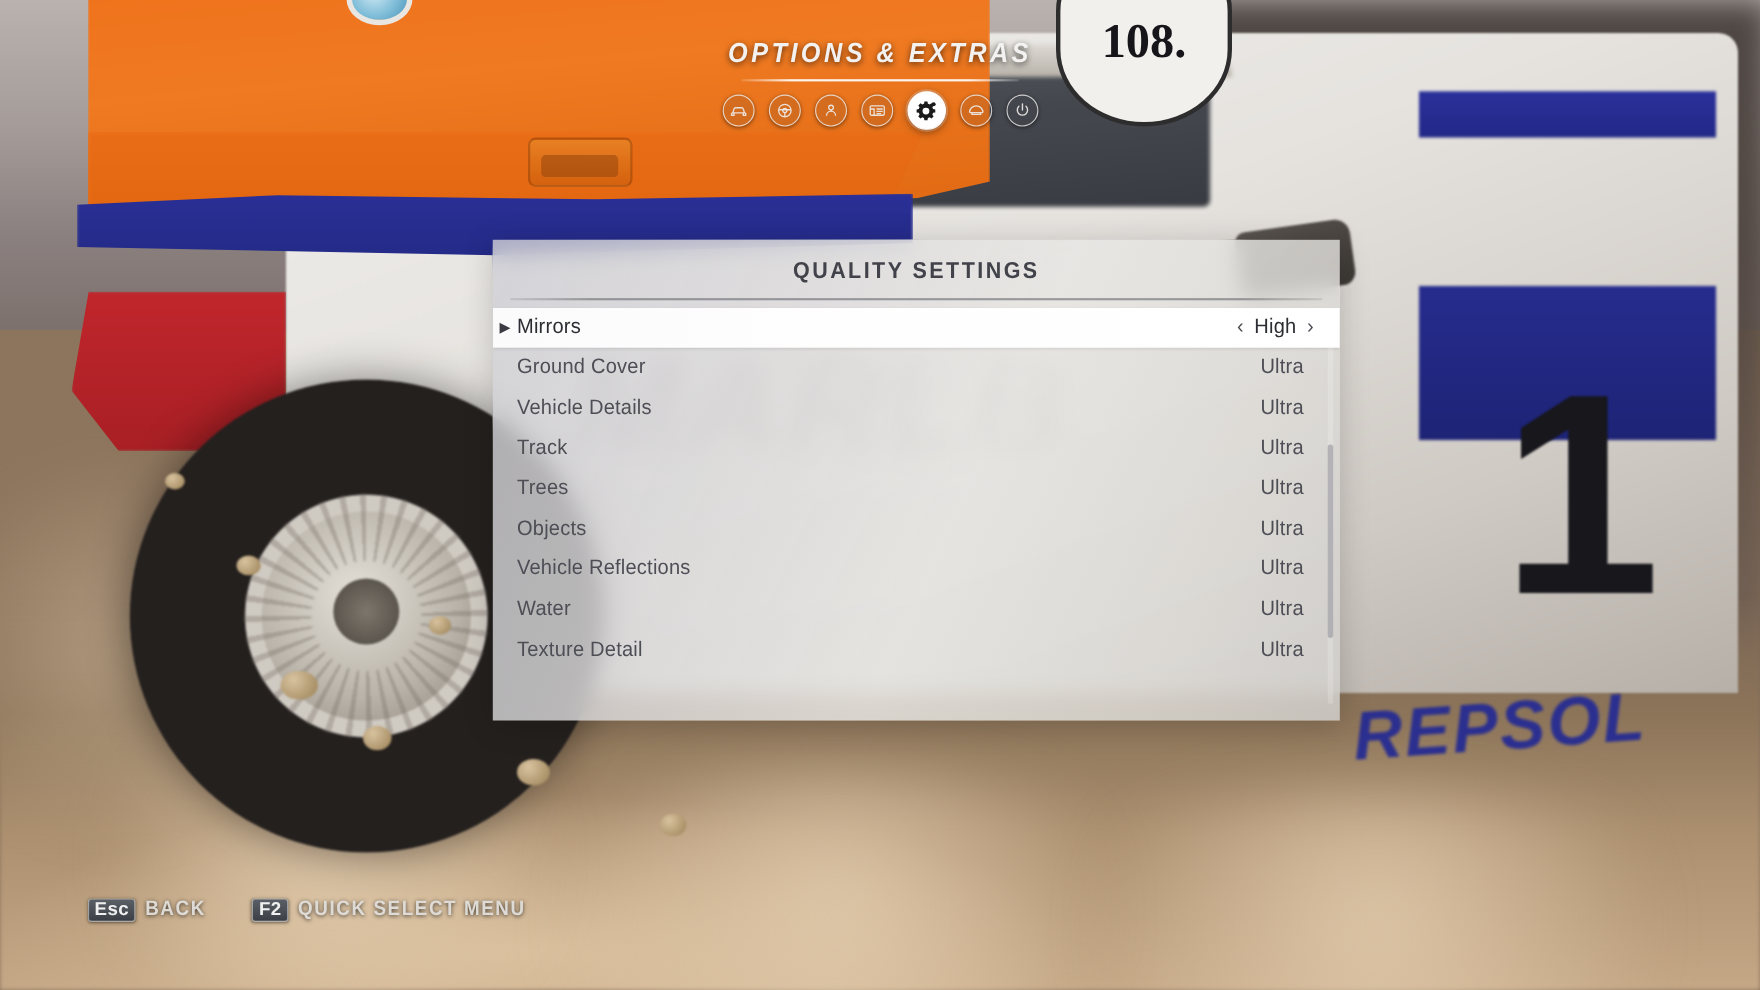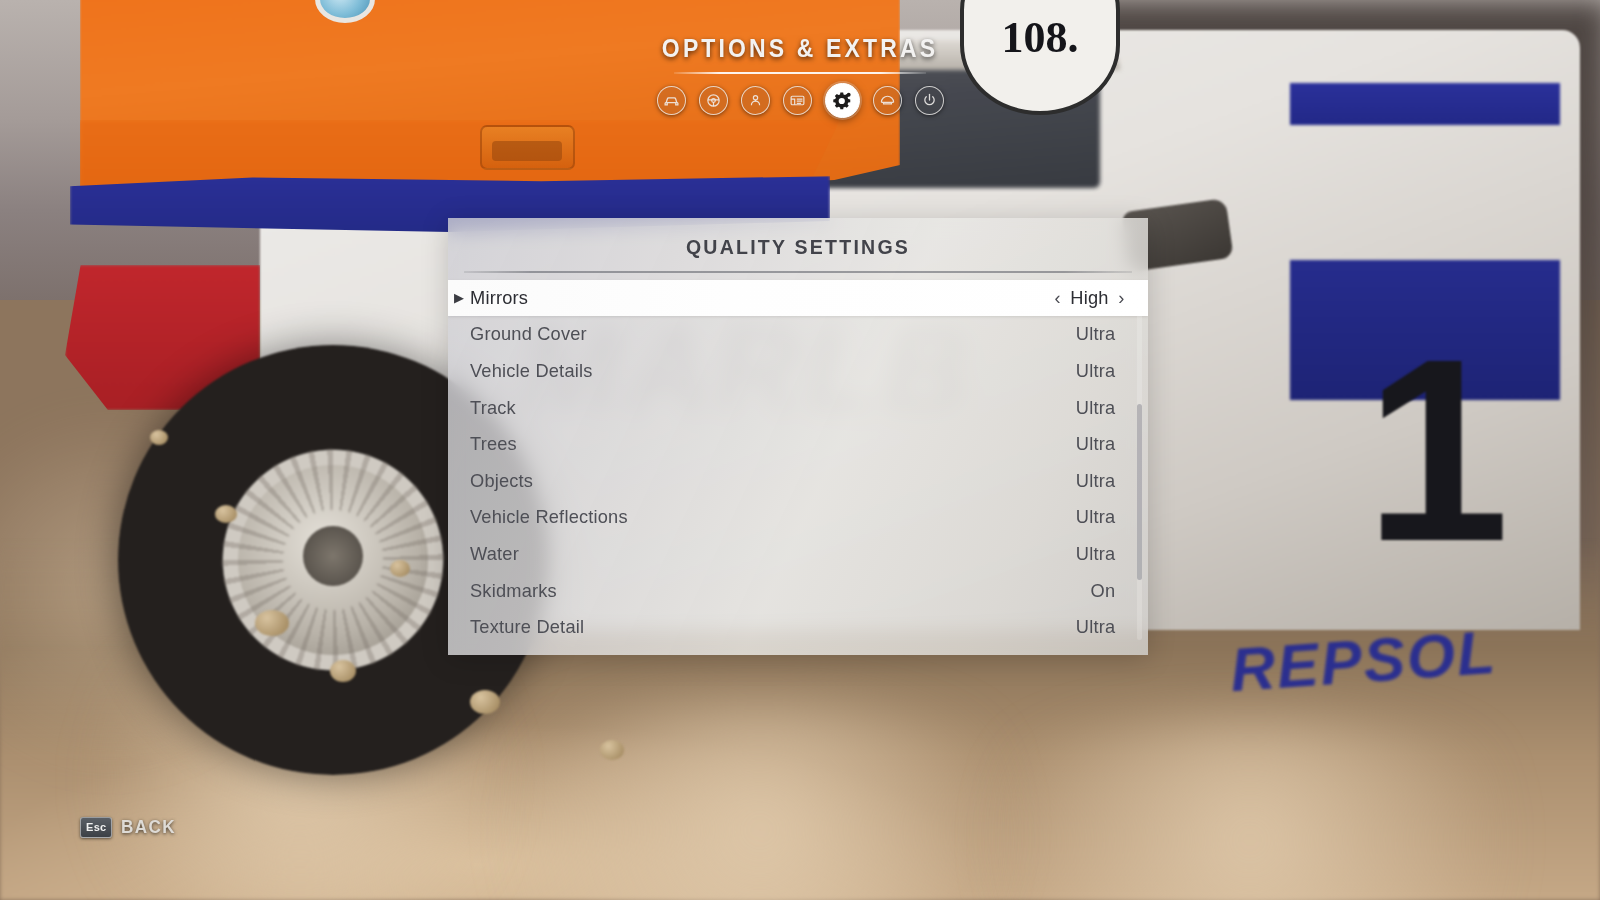--- a/index.html
+++ b/index.html
@@ -272,20 +272,21 @@
     filter: blur(.8px);
   }
 
   
   .top-nav {
     position: absolute;
     left: 0; top: 34px;
     width: 1600px;
     text-align: center;
     z-index: 30;
+    font-style: italic;
   }
   .top-title {
     font-family: "Liberation Sans Narrow", "Liberation Sans", sans-serif;
     font-size: 25px;
     font-weight: 600;
     letter-spacing: 3.4px;
     color: #f3f2f1;
     text-shadow: 0 2px 6px rgba(0,0,0,.65);
     transform: scaleX(.92);
   }
@@ -318,21 +319,21 @@
     border-color: #ffffff;
     color: #1c1b1b;
     box-shadow: 0 0 0 2px rgba(255,255,255,.22), 0 2px 8px rgba(0,0,0,.5);
   }
   .nav-icon.active svg { width: 22px; height: 22px; }
 
   
   .panel {
     position: absolute;
     left: 448px; top: 218px;
-    width: 700px; height: 437px;
+    width: 770px; height: 437px;
     z-index: 25;
     background: linear-gradient(115deg,
         rgba(206,206,212,.80) 0%,
         rgba(219,218,219,.82) 28%,
         rgba(232,231,228,.84) 55%,
         rgba(222,220,216,.84) 80%,
         rgba(210,208,205,.84) 100%);
     backdrop-filter: blur(9px);
     -webkit-backdrop-filter: blur(9px);
     overflow: hidden;
@@ -421,21 +422,21 @@
     align-items: center;
     justify-content: center;
     min-width: 24px;
     height: 21px;
     padding: 0 5px;
     border-radius: 3px;
     background: linear-gradient(180deg, #5a5f66, #3c4046);
     border: 1px solid rgba(230,230,230,.55);
     color: #f0f0f0;
     font-family: "Liberation Sans", sans-serif;
-    font-size: 11px;
+    font-size: 17px;
     font-weight: bold;
     letter-spacing: .3px;
     box-shadow: 0 1px 3px rgba(0,0,0,.5);
   }
   .bar-text {
     font-family: "Liberation Sans Narrow", "Liberation Sans", sans-serif;
     font-size: 19px;
     font-weight: 600;
     letter-spacing: 1.6px;
     color: #dedbd6;
@@ -635,29 +636,20 @@
       <div class="row">
         <span class="marker"></span>
         <span class="label">Water</span>
         <span class="value">
           <span class="chev"></span>
           <span>Ultra</span>
           <span class="chev"></span>
         </span>
       </div>
 
-      <div class="row">
-        <span class="marker"></span>
-        <span class="label">Skidmarks</span>
-        <span class="value">
-          <span class="chev"></span>
-          <span>On</span>
-          <span class="chev"></span>
-        </span>
-      </div>
 
       <div class="row">
         <span class="marker"></span>
         <span class="label">Texture Detail</span>
         <span class="value">
           <span class="chev"></span>
           <span>Ultra</span>
           <span class="chev"></span>
         </span>
       </div>
@@ -667,15 +659,19 @@
     <div class="scroll-track"></div>
     <div class="scroll-thumb"></div>
   </div>
 
   <div class="bottom-bar">
     <div class="bar-group">
       <span class="key-cap">Esc</span>
       <span class="bar-text">BACK</span>
     </div>
     <div class="bar-gap"></div>
+    <div class="bar-group">
+      <span class="key-cap">F2</span>
+      <span class="bar-text">QUICK SELECT MENU</span>
+    </div>
   </div>
 
 </div>
 
 </body></html>

